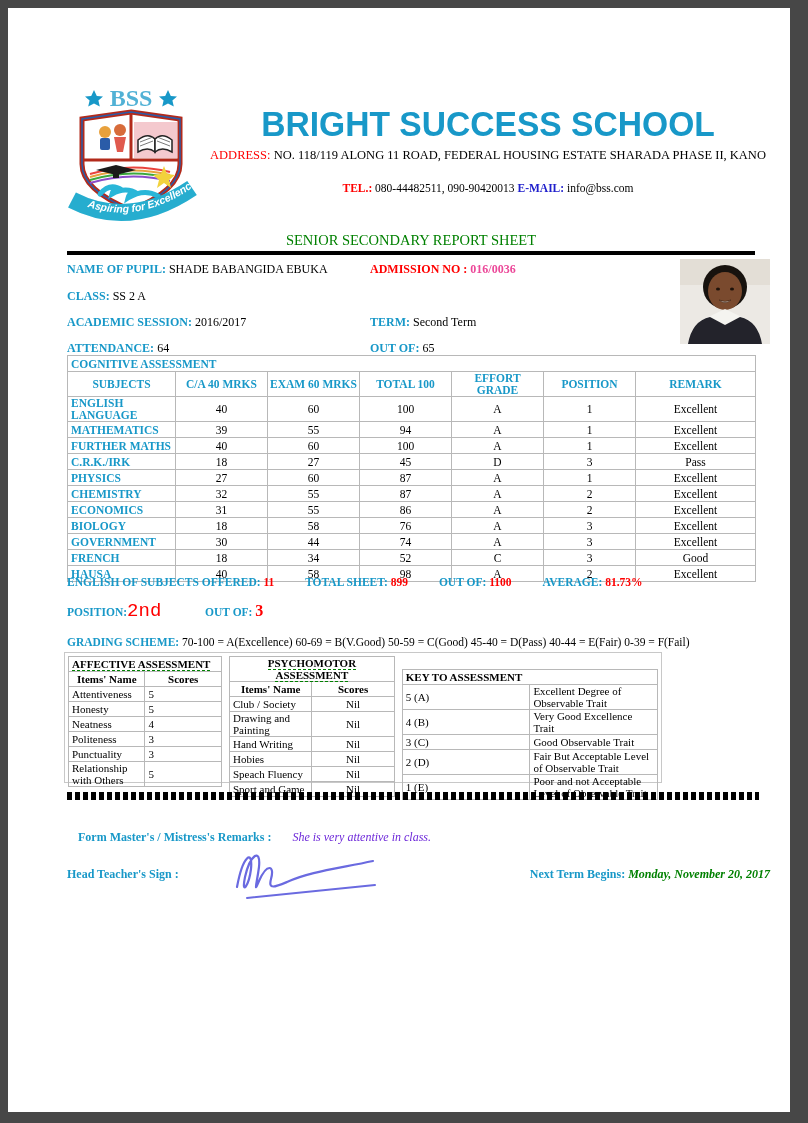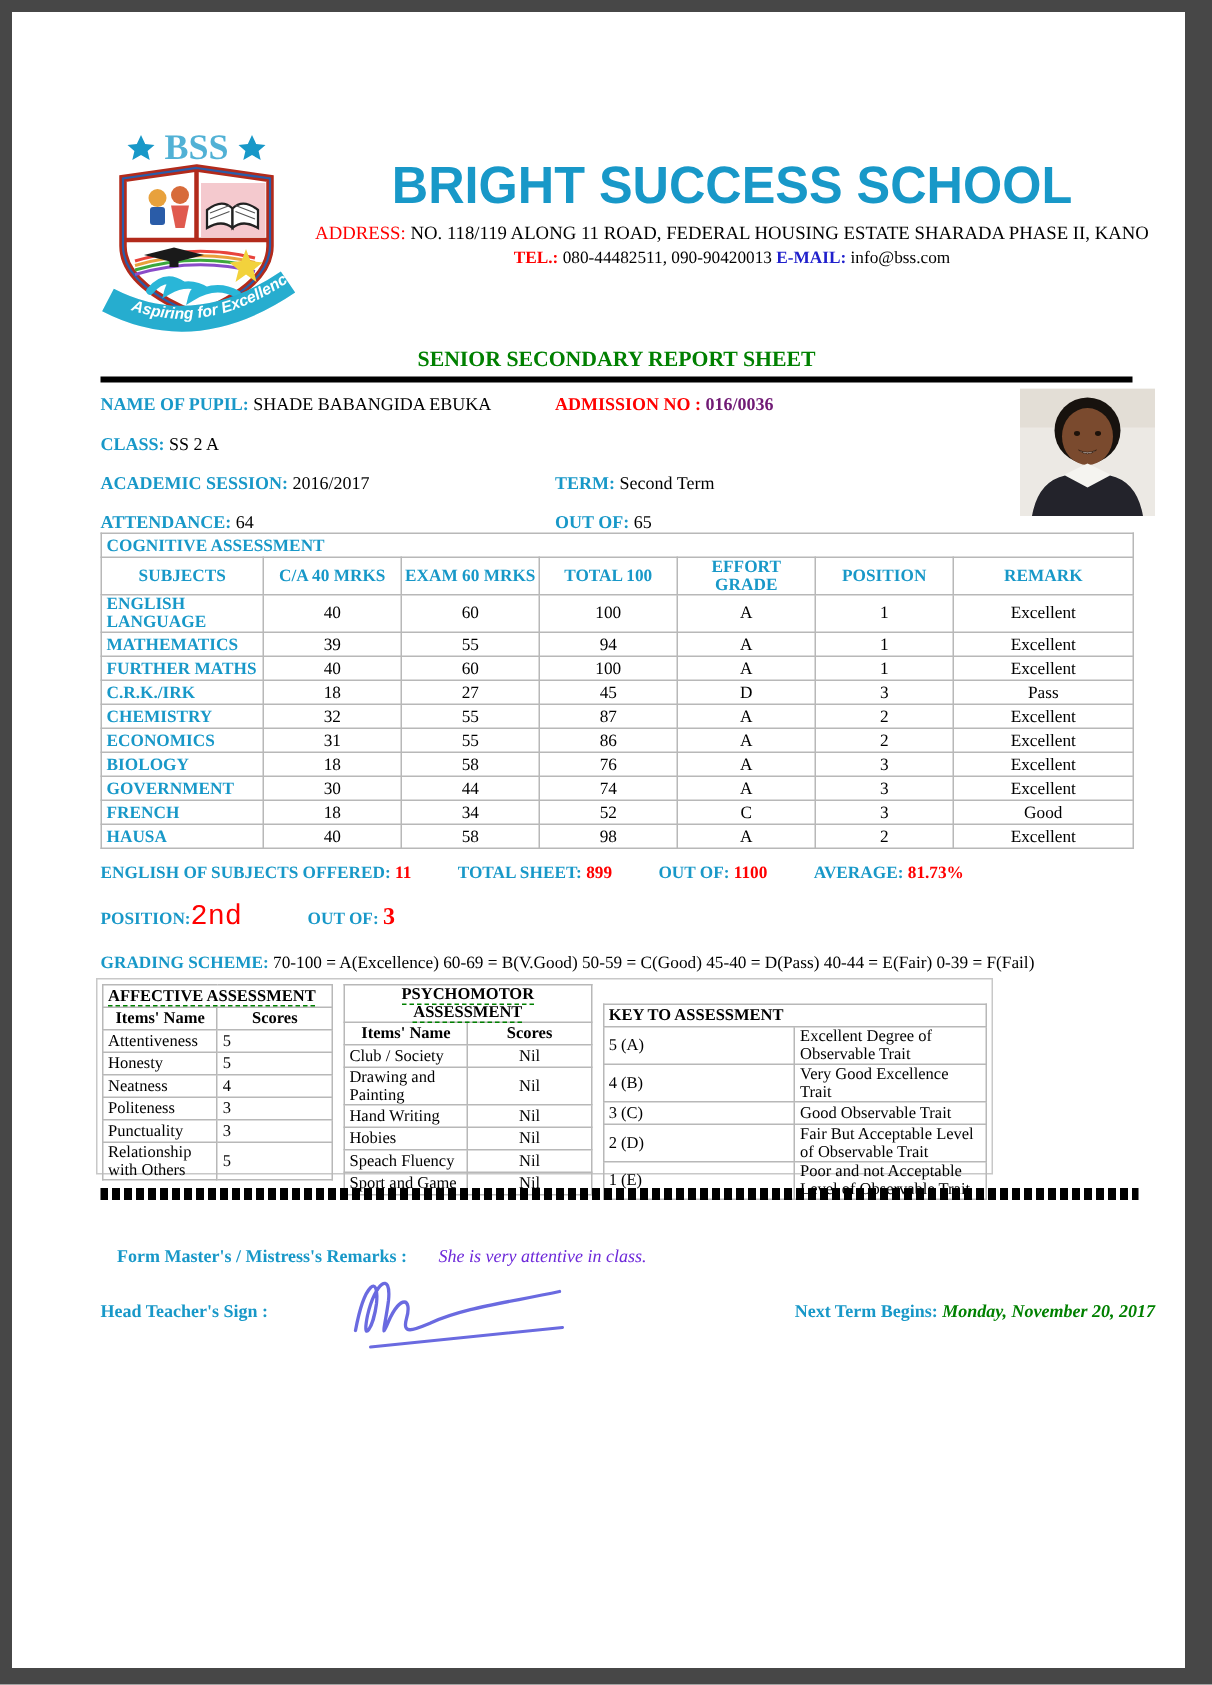--- a/index.html
+++ b/index.html
@@ -17,36 +17,36 @@
   
   .logo { position:absolute; left:52px; top:74px; width:142px; height:145px; }
   .school-block { position:absolute; left:200px; top:96px; width:560px; text-align:center; }
   .school-name {
     font-family:"Liberation Sans", sans-serif;
     font-weight:800; font-size:35px; letter-spacing:0px;
     color:#1898C8; white-space:nowrap; transform:scaleX(.96); transform-origin:center;
   }
   .addr-line { margin-top:4px; font-size:12.5px; color:#000; }
   .addr-line .red { color:#FF0000; font-weight:normal; }
-  .tel-line { margin-top:3px; font-size:11.5px; color:#000; }
+  .tel-line { margin-top:19px; font-size:11.5px; color:#000; }
   .tel-line .red { color:#FF0000; font-weight:bold; }
   .tel-line .blue { color:#2020CC; font-weight:bold; }
   
   .report-title {
     position:absolute; left:59px; top:224px; width:688px;
-    text-align:center; color:#008000; font-weight:bold; font-size:14.5px;
+    text-align:center; color:#008000; font-weight:normal; font-size:14.5px;
   }
   .title-rule { position:absolute; left:59px; top:243px; width:688px; height:4px; background:#000; }
   
   .info { position:absolute; left:59px; top:254px; width:688px; font-size:12px; }
   .info-row { position:absolute; white-space:nowrap; }
   .lbl { color:#1898C8; font-weight:bold;text-align:right; }
   .lbl-red { color:#FF0000; font-weight:bold; }
   .val { color:#000; }
-  .val-b { color:#701a75; font-weight:bold; }
+  .val-b { color:#ec4899; font-weight:bold; }
   .photo { position:absolute; left:672px; top:251px; width:90px; height:85px; }
   
   table { border-collapse:collapse; table-layout:fixed; }
   .cog-table {
     position:absolute; left:59px; top:347px; width:688px;
     font-size:11.5px;
   }
   .cog-table th, .cog-table td { border:1px solid #b8b8b8; height:16px; padding:0 2px; }
   .cog-table .tbl-title { color:#008000; font-weight:bold; text-align:center; font-size:11.5px; }
   .cog-table th { color:#1898C8; text-align:center; font-size:11.5px; }
@@ -261,20 +261,29 @@
         <tr>
           <td>C.R.K./IRK</td>
           <td>18</td>
           <td>27</td>
           <td>45</td>
           <td>D</td>
           <td>3</td>
           <td>Pass</td>
         </tr>
         <tr>
+          <td>PHYSICS</td>
+          <td>27</td>
+          <td>60</td>
+          <td>87</td>
+          <td>A</td>
+          <td>1</td>
+          <td>Excellent</td>
+        </tr>
+        <tr>
           <td>CHEMISTRY</td>
           <td>32</td>
           <td>55</td>
           <td>87</td>
           <td>A</td>
           <td>2</td>
           <td>Excellent</td>
         </tr>
         <tr>
           <td>ECONOMICS</td>

